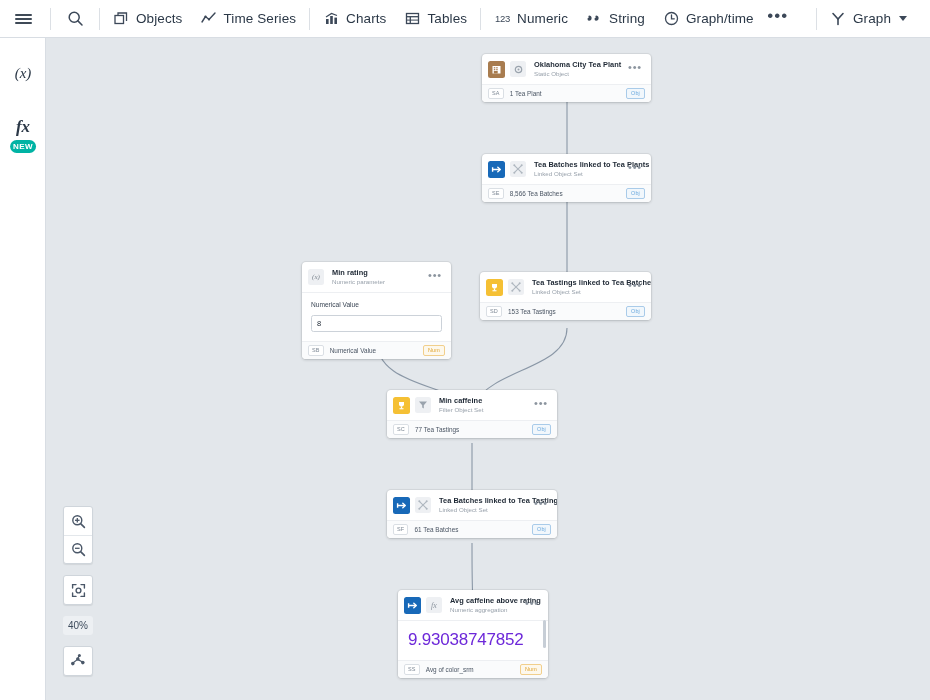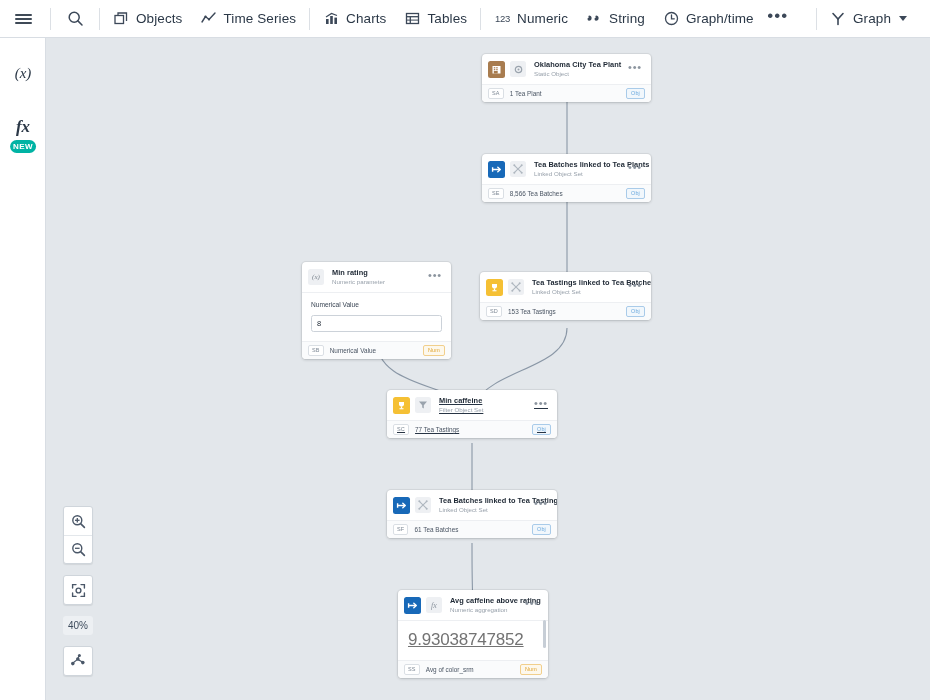--- a/index.html
+++ b/index.html
@@ -152,21 +152,21 @@
   .nb-input {
     width: 100%; height: 17px;
     border: 1px solid #ccd2d9; border-radius: 2.5px;
     background: #fff; font-size: 7.5px; color: #1d2733;
     padding: 0 5px; outline: none;
     font-family: "Liberation Sans", sans-serif;
   }
   .node-value {
     border-top: 1px solid #edeff2;
     padding: 9px 10px 10px 10px;
-    font-size: 17px; color: #737373; letter-spacing: -.2px; text-decoration: underline;
+    font-size: 17px; color: #6d28d9; letter-spacing: -.2px;
   }
   .node-foot {
     display: flex; align-items: center;
     border-top: 1px solid #edeff2;
     background: #fafbfc;
     padding: 3px 6px;
   }
   .nf-chip {
     font-size: 5.5px; color: #7d8894;
     border: 1px solid #dadfe4; border-radius: 2px;
@@ -470,21 +470,21 @@
       </div>
       <div class="nh-menu">•••</div>
     </div>
     <div class="node-foot">
       <span class="nf-chip">SD</span>
       <span class="nf-txt">153 Tea Tastings</span>
       <span class="badge obj">Obj</span>
     </div>
   </div>
 
-  <div class="node" style="left:341px; top:352px; width:170px;text-decoration:underline;">
+  <div class="node" style="left:341px; top:352px; width:170px;">
     <div class="node-head">
       <div class="nh-icon amber">
         <svg width="11" height="11" viewBox="0 0 11 11">
           <path d="M3 2 L8 2 L8 4.2 Q8 6.4 5.5 6.7 Q3 6.4 3 4.2 Z" fill="#fff"></path>
           <rect x="4.9" y="6.6" width="1.2" height="1.8" fill="#fff"></rect>
           <rect x="3.5" y="8.2" width="4" height="1.1" fill="#fff"></rect>
         </svg>
       </div>
       <div class="nh-icon2">
         <svg width="10" height="10" viewBox="0 0 10 10">

